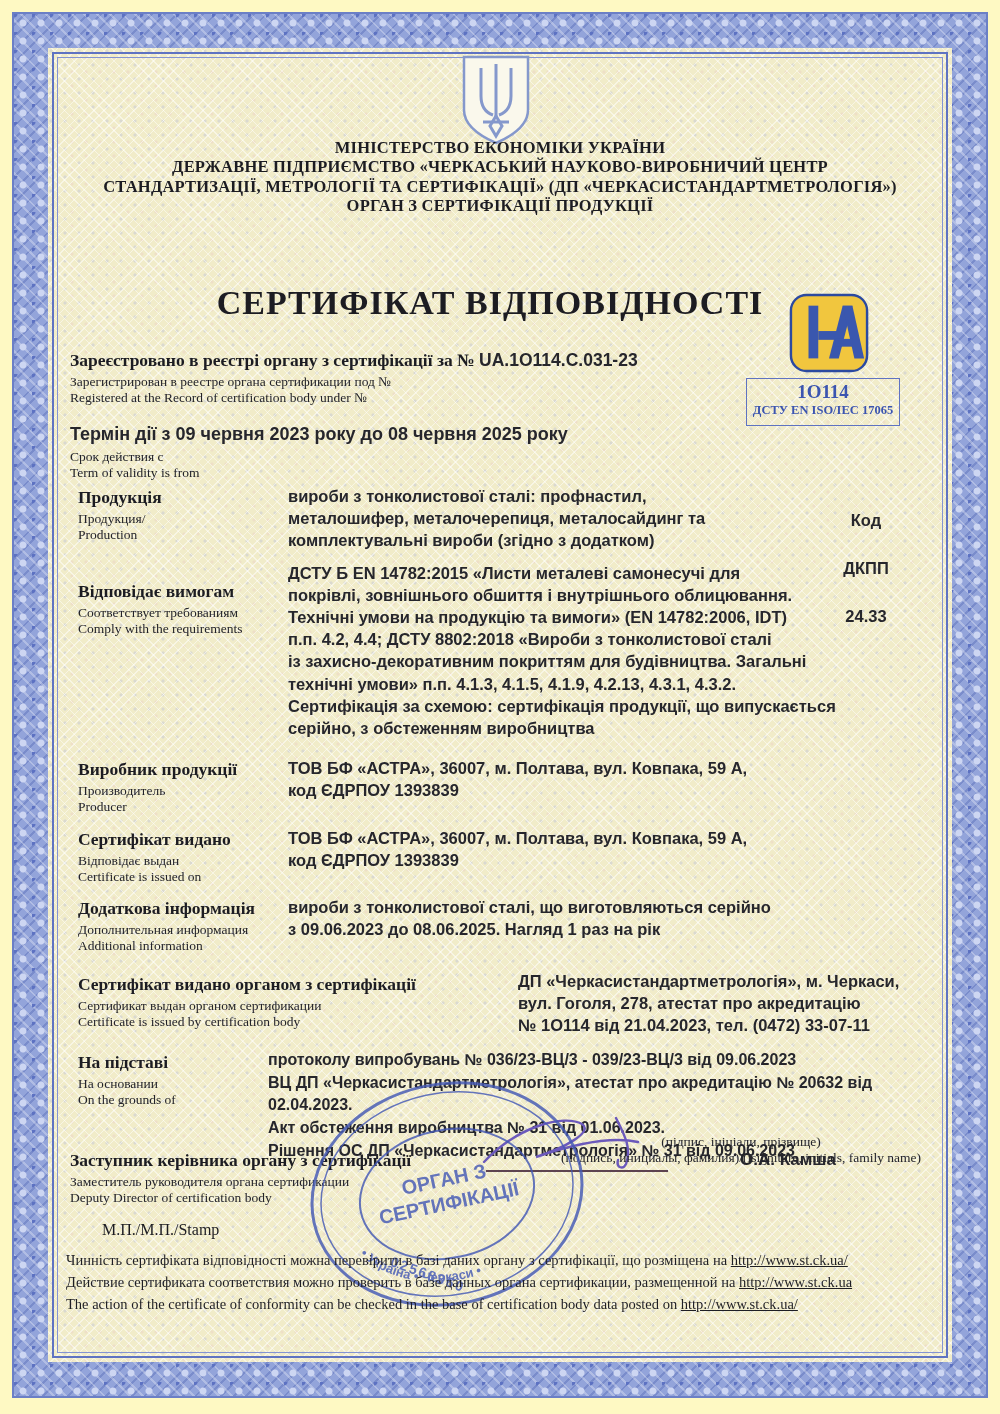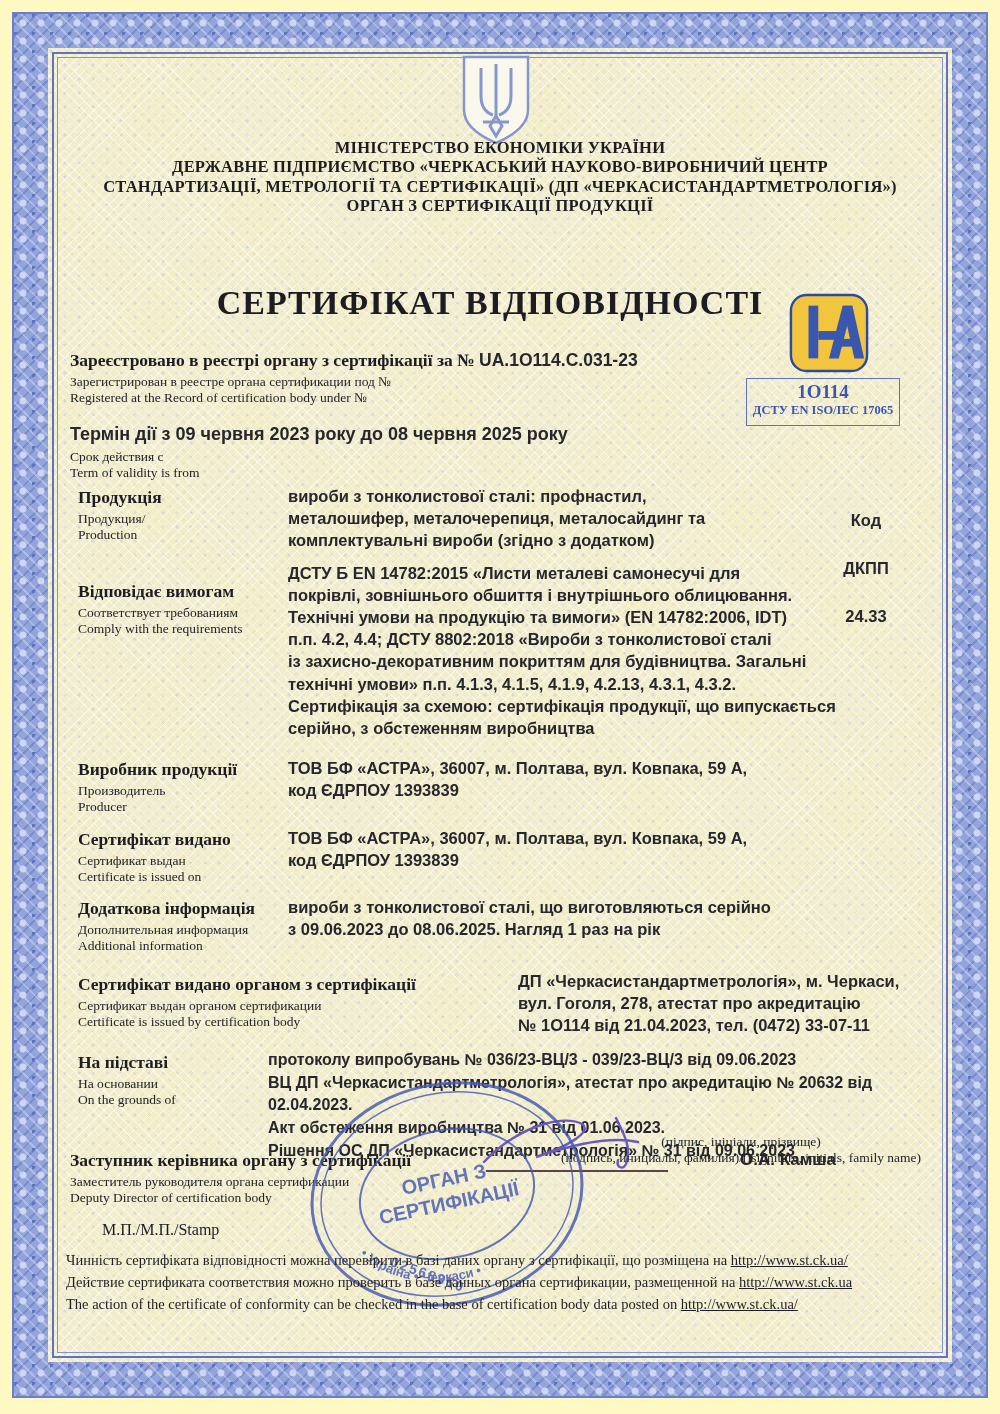--- a/index.html
+++ b/index.html
@@ -134,21 +134,21 @@
   <div class="abs" style="left:78px;top:759px;width:205px;">
     <div class="label-ua">Виробник продукції</div>
     <div class="small" style="margin-top:3px;font-family:Liberation Serif, serif;">Производитель</div>
     <div class="small">Producer</div>
   </div>
   <div class="abs value" style="left:288px;top:757px;width:560px;">ТОВ БФ «АСТРА», 36007, м. Полтава, вул. Ковпака, 59 А,
 код ЄДРПОУ 1393839</div>
 
   <div class="abs" style="left:78px;top:829px;width:205px;">
     <div class="label-ua">Сертифікат видано</div>
-    <div class="small" style="margin-top:3px;">Сертификат выдан</div>
+    <div class="small" style="margin-top:3px;">Відповідає выдан</div>
     <div class="small">Certificate is issued on</div>
   </div>
   <div class="abs value" style="left:288px;top:827px;width:560px;">ТОВ БФ «АСТРА», 36007, м. Полтава, вул. Ковпака, 59 А,
 код ЄДРПОУ 1393839</div>
 
   <div class="abs" style="left:78px;top:898px;width:210px;">
     <div class="label-ua">Додаткова інформація</div>
     <div class="small" style="margin-top:3px;">Дополнительная информация</div>
     <div class="small">Additional information</div>
   </div>

